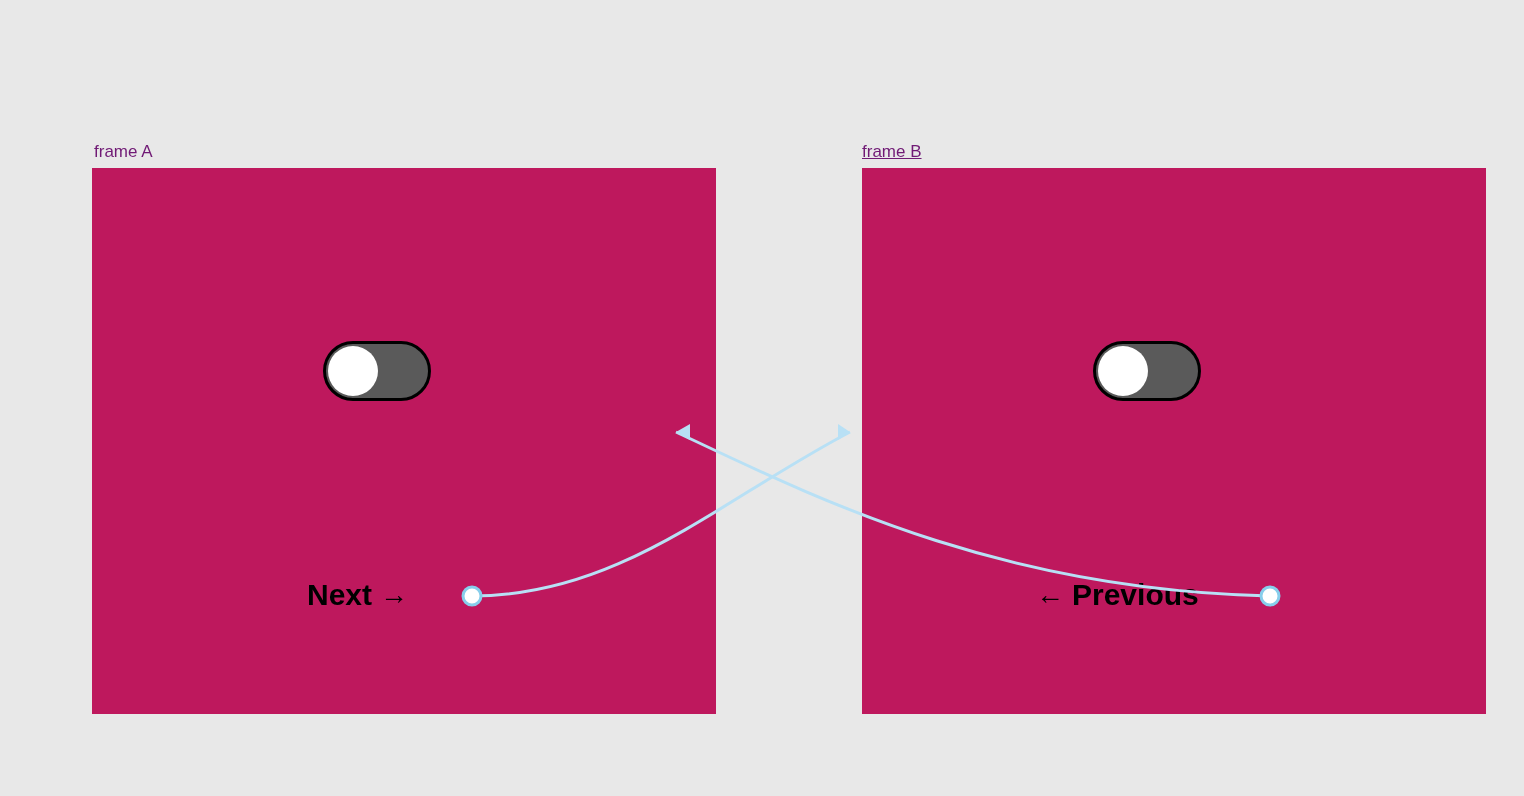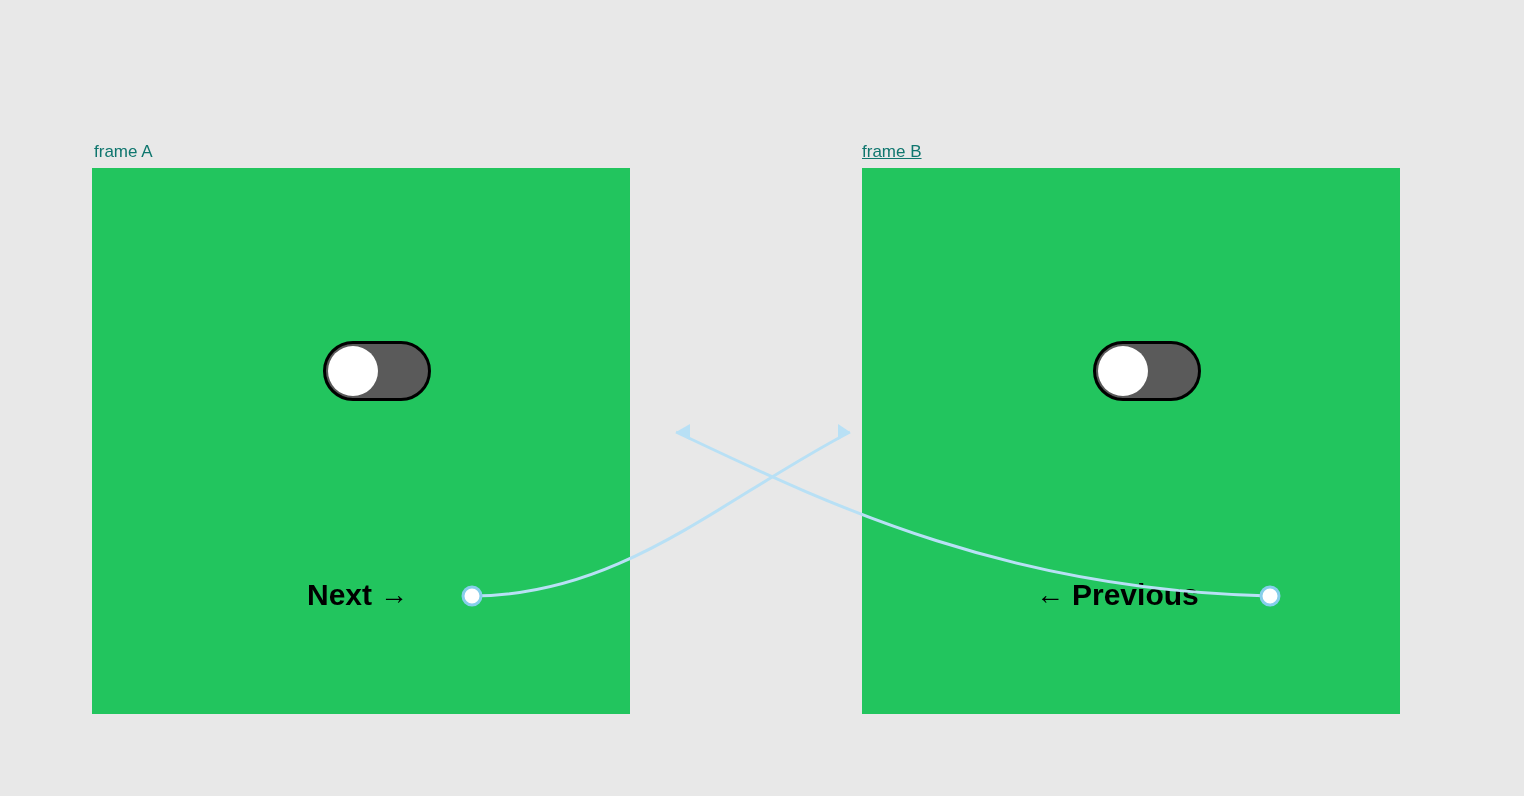--- a/index.html
+++ b/index.html
@@ -10,38 +10,38 @@
     body {
       width: 1524px;
       height: 796px;
       background: #e8e8e8;
       font-family: -apple-system, BlinkMacSystemFont, "Segoe UI", Helvetica, Arial, sans-serif;
       position: relative;
       overflow: hidden;
     }
     .frame-label {
       position: absolute;
-      color: #0f766e;
+      color: #701a75;
       font-size: 17px;
       font-weight: 400;
     }
     .frame-label-a {
       left: 94px;
       top: 142px;
     }
     .frame-label-b {
       left: 862px;
       top: 142px;
       text-decoration: underline;
     }
     .frame {
       position: absolute;
-      width: 538px;
+      width: 624px;
       height: 546px;
-      background: #22c55e;
+      background: #be185d;
       top: 168px;
     }
     .frame-a {
       left: 92px;
     }
     .frame-b {
       left: 862px;
     }
     .toggle {
       position: absolute;

